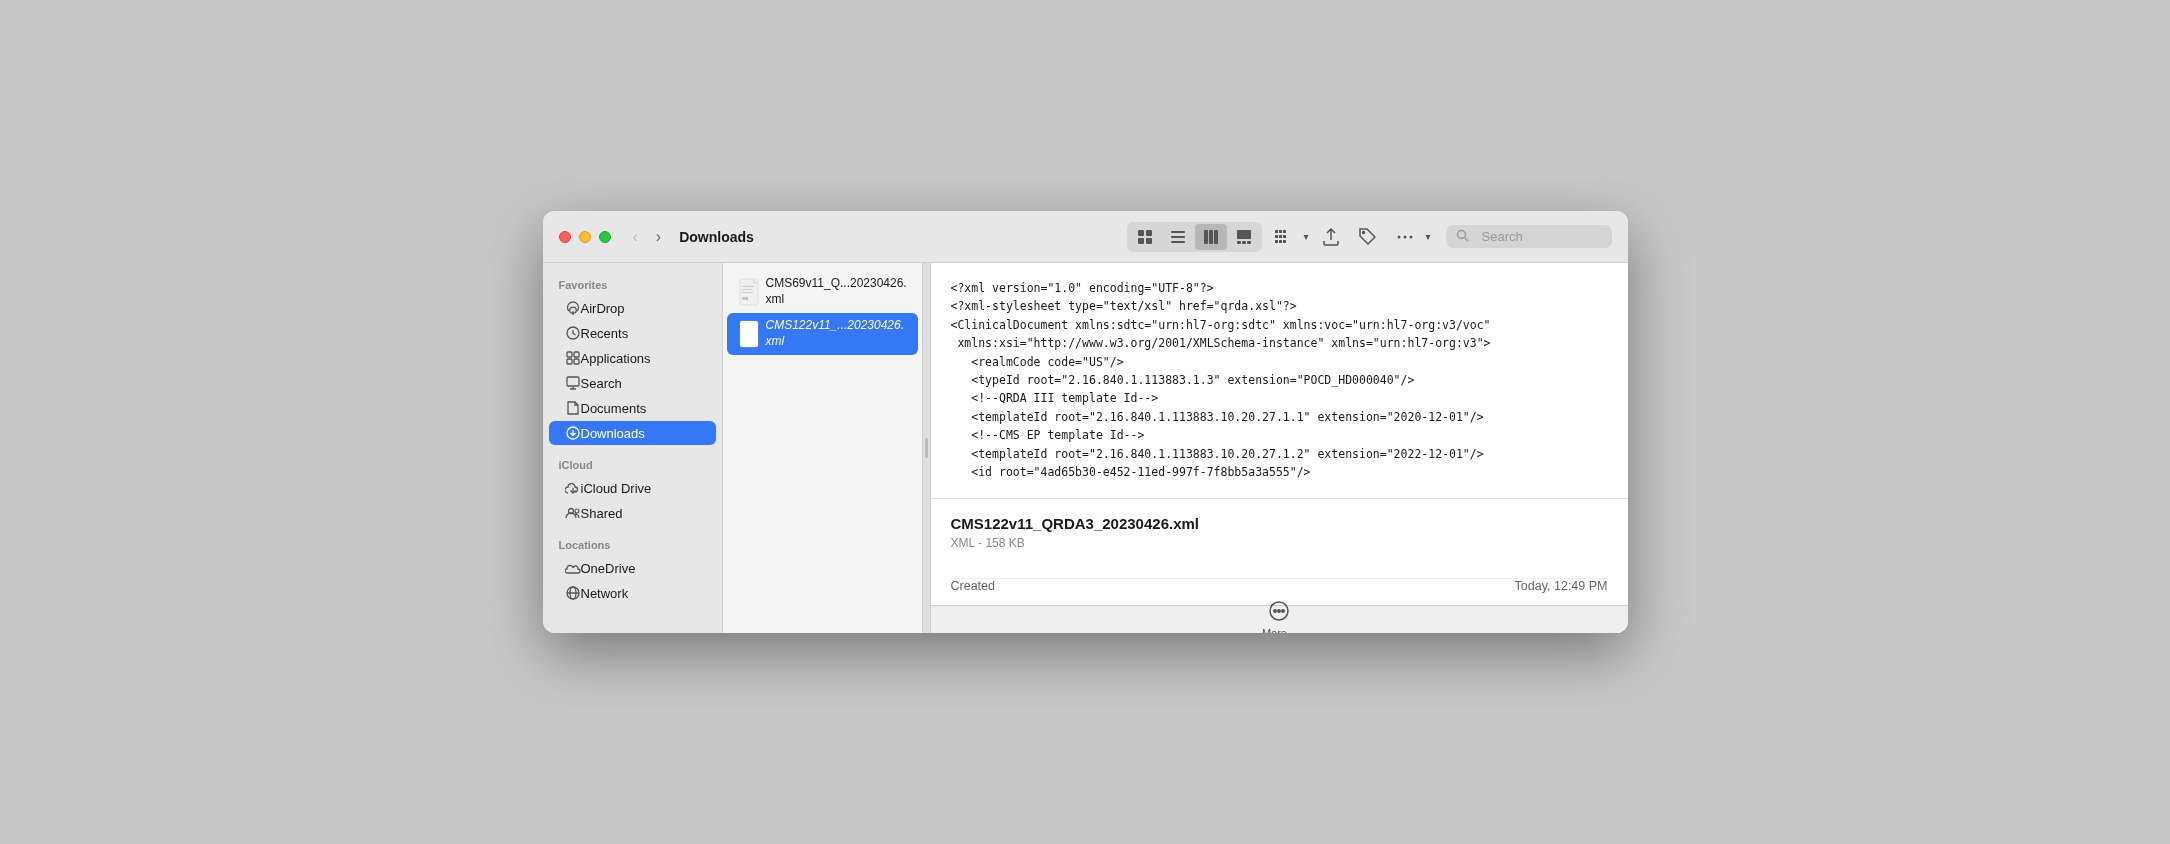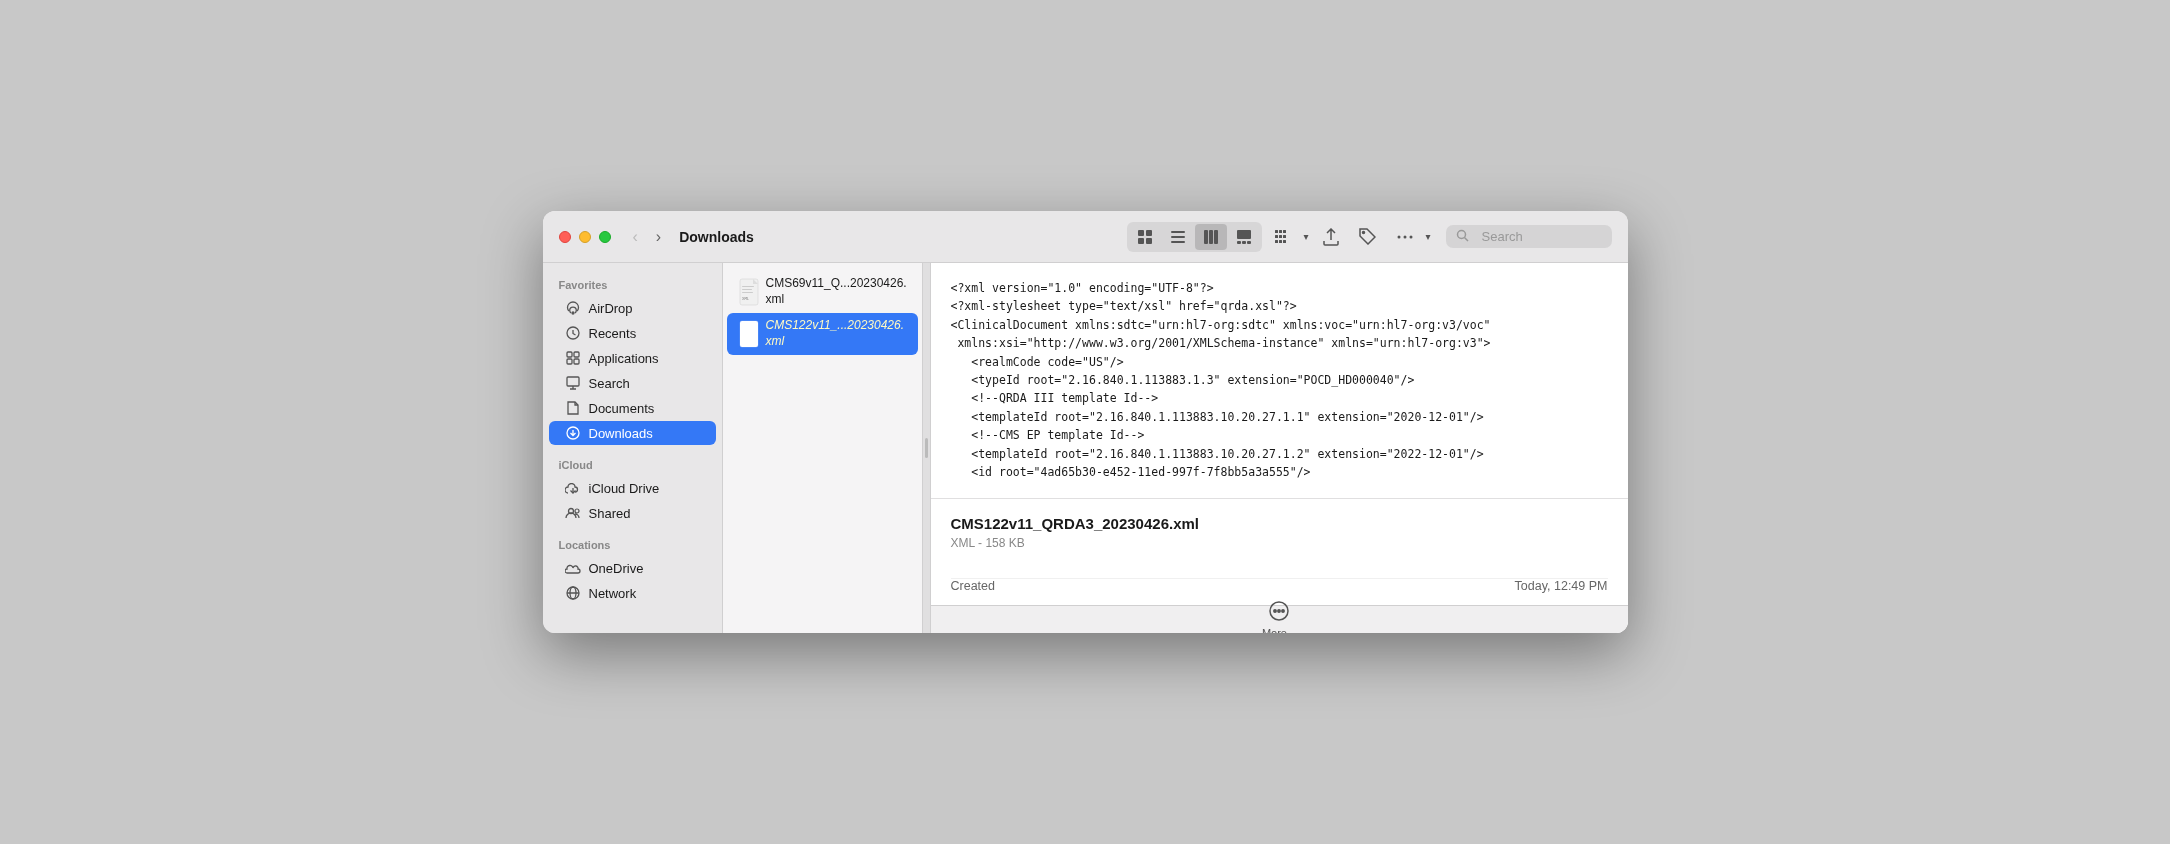--- a/index.html
+++ b/index.html
@@ -136,21 +136,21 @@
       font-weight: 600;
       color: #888;
       padding: 6px 16px 4px;
       text-transform: none;
       letter-spacing: 0;
     }
     .sidebar-item {
       display: flex;
       align-items: center;
       padding: 4px 16px;
-      gap: 8px;
+      gap: 0;
       cursor: pointer;
       border-radius: 6px;
       margin: 1px 6px;
       font-size: 13px;
       color: #1a1a1a;
     }
     .sidebar-item.active {
       background: #3478f6;
       color: white;
     }

